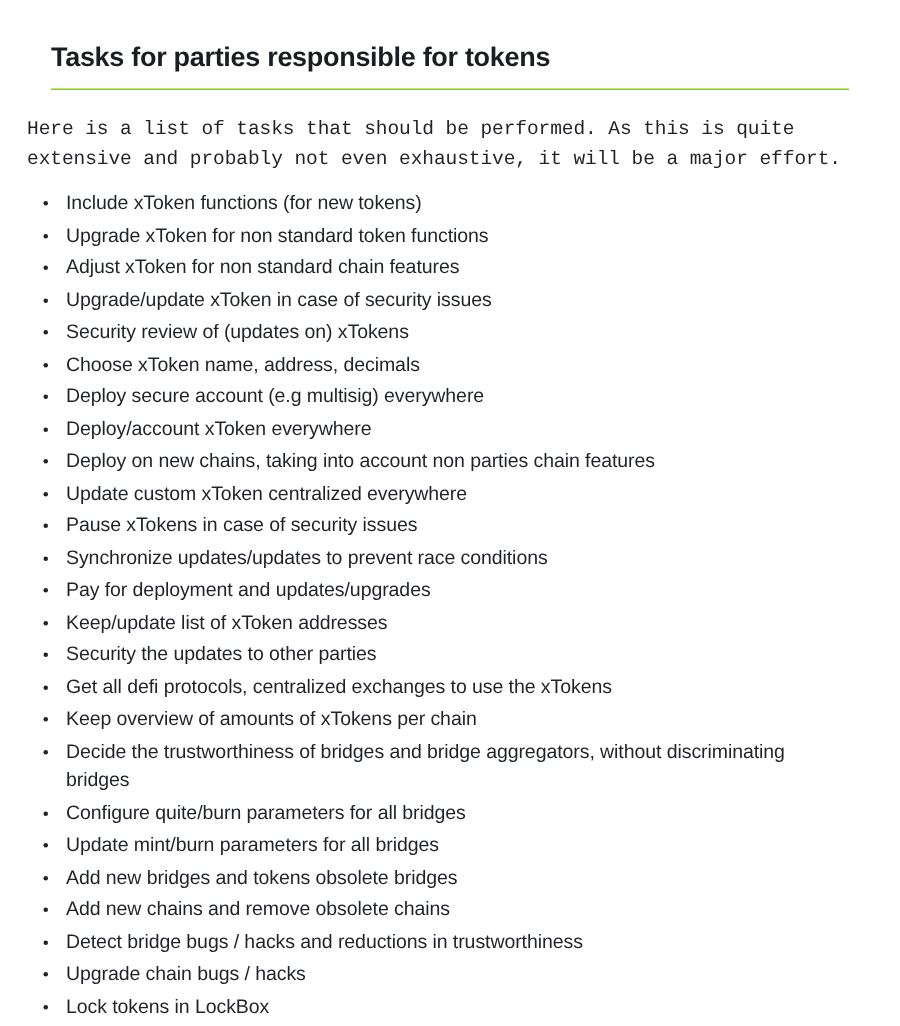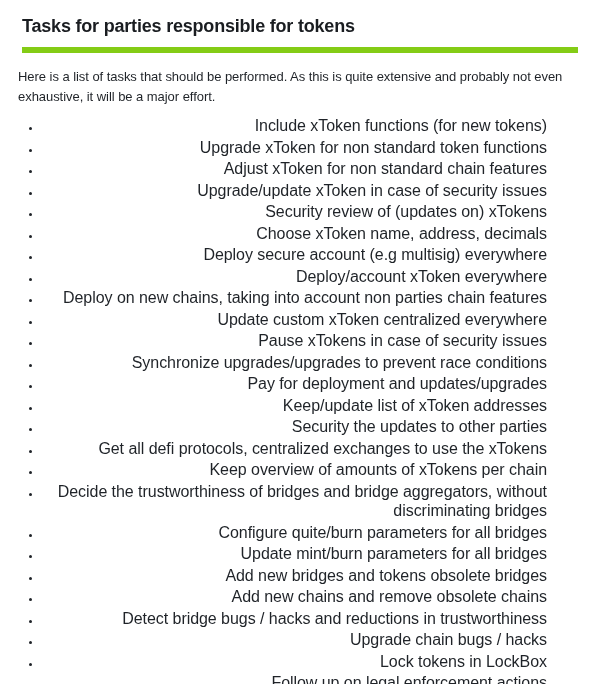--- a/index.html
+++ b/index.html
@@ -12,49 +12,49 @@
     width: 600px;
     height: 684px;
     font-family: "Liberation Sans", sans-serif;
     color: #1f2328;
     overflow: hidden;
   }
   .doc {
     padding: 10px 18px 0 18px;
   }
   h2.doc-title {
-    margin: 4px;
+    margin: 16px;
     font-size: 18px;
     line-height: 25px;
     font-weight: 700;
     letter-spacing: -0.2px;
     color: #1a1d21;
     padding-bottom: 8px;
-    border-bottom: 6px solid #84cc16;
+    border-bottom: 1px solid #84cc16;
   }
   p.doc-intro {
     margin: 14px 0 0 0;
     font-size: 13px;
     line-height: 19.5px;
     letter-spacing: -0.05px;
     max-width: 564px;
+    font-family: Liberation Mono, monospace;
   }
   ul.task-list {
     margin: 10px 0 0 0;
     padding: 0 0 0 24px;
     list-style: disc outside;
   }
   ul.task-list li {
-    font-size: 16px;
+    font-size: 13px;
     line-height: 19.5px;
     letter-spacing: -0.05px;
     margin: 0 0 2px 0;
     padding-left: 2px;
     max-width: 505px;
-    text-align: right;
   }
   ul.task-list li::marker {
     font-size: 11px;
     color: #1f2328;
   }
 </style>
 </head>
 <body>
 
 <main class="doc">
@@ -67,21 +67,21 @@
       <li>Upgrade xToken for non standard token functions</li>
       <li>Adjust xToken for non standard chain features</li>
       <li>Upgrade/update xToken in case of security issues</li>
       <li>Security review of (updates on) xTokens</li>
       <li>Choose xToken name, address, decimals</li>
       <li>Deploy secure account (e.g multisig) everywhere</li>
       <li>Deploy/account xToken everywhere</li>
       <li>Deploy on new chains, taking into account non parties chain features</li>
       <li>Update custom xToken centralized everywhere</li>
       <li>Pause xTokens in case of security issues</li>
-      <li>Synchronize upgrades/upgrades to prevent race conditions</li>
+      <li>Synchronize updates/updates to prevent race conditions</li>
       <li>Pay for deployment and updates/upgrades</li>
       <li>Keep/update list of xToken addresses</li>
       <li>Security the updates to other parties</li>
       <li>Get all defi protocols, centralized exchanges to use the xTokens</li>
       <li>Keep overview of amounts of xTokens per chain</li>
       <li>Decide the trustworthiness of bridges and bridge aggregators, without discriminating bridges</li>
       <li>Configure quite/burn parameters for all bridges</li>
       <li>Update mint/burn parameters for all bridges</li>
       <li>Add new bridges and tokens obsolete bridges</li>
       <li>Add new chains and remove obsolete chains</li>

